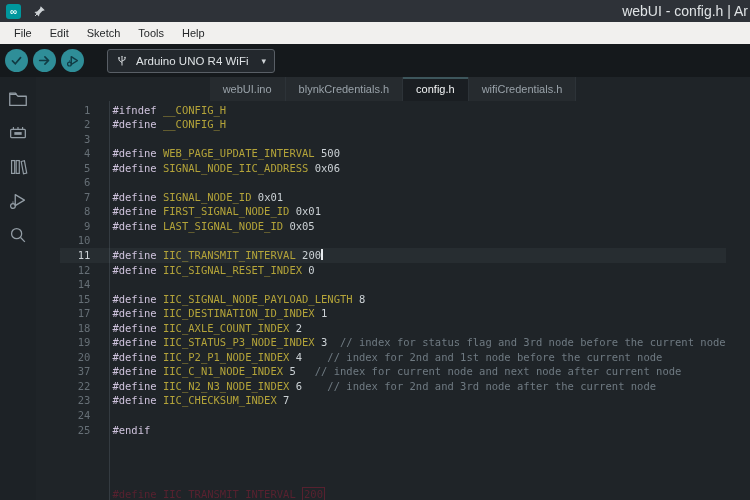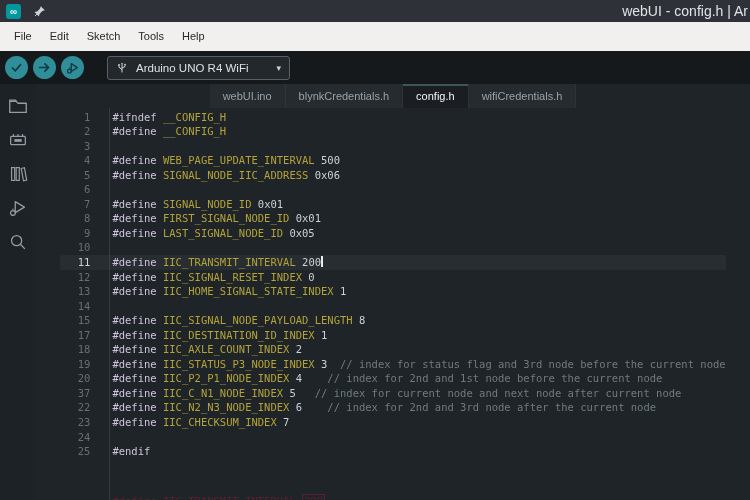--- a/index.html
+++ b/index.html
@@ -11,30 +11,30 @@
   
   .titlebar { height:22px; background:#2e3238; display:flex; align-items:center;
               padding:0 6px; position:relative; overflow:hidden; flex:0 0 auto; }
   .app-logo { width:15px; height:15px; border-radius:3px; background:#00979d; color:#eafcfc;
               font-size:10px; line-height:15px; text-align:center; font-weight:bold; }
   .pin-wrap { margin-left:12px; display:flex; align-items:center; }
   .win-title { position:absolute; right:2px; top:0; height:22px; line-height:22px;
                color:#dfe3e5; font-size:14px; white-space:nowrap; }
 
   
-  .menubar { height:29px; background:#f1f0ee; display:flex; align-items:center;
+  .menubar { height:22px; background:#f1f0ee; display:flex; align-items:center;
              padding-left:6px; gap:2px; flex:0 0 auto; }
   .menu-item { font-size:11px; color:#26282a; padding:0 8px; line-height:17px; cursor:default; }
 
   
   .toolbar { height:33px; background:#15191c; display:flex; align-items:center;
              padding-left:5px; flex:0 0 auto; }
   .tool-btn { width:23px; height:23px; border-radius:50%; background:#2f8e98; border:none;
               margin-right:5px; display:flex; align-items:center; justify-content:center; padding:0; }
-  .board-selector { margin-left:18px; width:183px; height:24px; background:#23282d;
+  .board-selector { margin-left:18px; width:168px; height:24px; background:#23282d;
                     border:1px solid #595f66; border-radius:3px; display:flex; align-items:center;
                     padding:0 8px; gap:8px; }
   .board-label { color:#dde1e4; font-size:11.5px; flex:1; white-space:nowrap; }
   .caret { color:#cfd4d7; font-size:9px; }
 
   
   .body-row { flex:1; display:flex; min-height:0; }
   .activitybar { width:36px; background:#1d2226; display:flex; flex-direction:column;
                  align-items:center; padding-top:5px; flex:0 0 auto; }
   .act-item { width:34px; height:34px; display:flex; align-items:center; justify-content:center; }
@@ -182,21 +182,20 @@
             <div class="code-line"><span class="ln">3</span><span class="lc"></span></div>
             <div class="code-line"><span class="ln">4</span><span class="lc"><span class="tk-d">#define </span><span class="tk-m">WEB_PAGE_UPDATE_INTERVAL</span><span class="tk-v"> 500</span></span></div>
             <div class="code-line"><span class="ln">5</span><span class="lc"><span class="tk-d">#define </span><span class="tk-m">SIGNAL_NODE_IIC_ADDRESS</span><span class="tk-v"> 0x06</span></span></div>
             <div class="code-line"><span class="ln">6</span><span class="lc"></span></div>
             <div class="code-line"><span class="ln">7</span><span class="lc"><span class="tk-d">#define </span><span class="tk-m">SIGNAL_NODE_ID</span><span class="tk-v"> 0x01</span></span></div>
             <div class="code-line"><span class="ln">8</span><span class="lc"><span class="tk-d">#define </span><span class="tk-m">FIRST_SIGNAL_NODE_ID</span><span class="tk-v"> 0x01</span></span></div>
             <div class="code-line"><span class="ln">9</span><span class="lc"><span class="tk-d">#define </span><span class="tk-m">LAST_SIGNAL_NODE_ID</span><span class="tk-v"> 0x05</span></span></div>
             <div class="code-line"><span class="ln">10</span><span class="lc"></span></div>
             <div class="code-line active"><span class="ln">11</span><span class="lc"><span class="tk-d">#define </span><span class="tk-m">IIC_TRANSMIT_INTERVAL</span><span class="tk-v"> 200</span><span class="caret-bar"></span></span></div>
             <div class="code-line"><span class="ln">12</span><span class="lc"><span class="tk-d">#define </span><span class="tk-m">IIC_SIGNAL_RESET_INDEX</span><span class="tk-v"> 0</span></span></div>
-            <div class="code-line"><span class="ln">13</span><span class="lc"><span class="tk-d">#define </span><span class="tk-m">IIC_HOME_SIGNAL_STATE_INDEX</span><span class="tk-v"> 1</span></span></div>
             <div class="code-line"><span class="ln">14</span><span class="lc"></span></div>
             <div class="code-line"><span class="ln">15</span><span class="lc"><span class="tk-d">#define </span><span class="tk-m">IIC_SIGNAL_NODE_PAYLOAD_LENGTH</span><span class="tk-v"> 8</span></span></div>
             <div class="code-line"><span class="ln">17</span><span class="lc"><span class="tk-d">#define </span><span class="tk-m">IIC_DESTINATION_ID_INDEX</span><span class="tk-v"> 1</span></span></div>
             <div class="code-line"><span class="ln">18</span><span class="lc"><span class="tk-d">#define </span><span class="tk-m">IIC_AXLE_COUNT_INDEX</span><span class="tk-v"> 2</span></span></div>
             <div class="code-line"><span class="ln">19</span><span class="lc"><span class="tk-d">#define </span><span class="tk-m">IIC_STATUS_P3_NODE_INDEX</span><span class="tk-v"> 3</span><span class="tk-c">  // index for status flag and 3rd node before the current node</span></span></div>
             <div class="code-line"><span class="ln">20</span><span class="lc"><span class="tk-d">#define </span><span class="tk-m">IIC_P2_P1_NODE_INDEX</span><span class="tk-v"> 4</span><span class="tk-c">    // index for 2nd and 1st node before the current node</span></span></div>
             <div class="code-line"><span class="ln">37</span><span class="lc"><span class="tk-d">#define </span><span class="tk-m">IIC_C_N1_NODE_INDEX</span><span class="tk-v"> 5</span><span class="tk-c">   // index for current node and next node after current node</span></span></div>
             <div class="code-line"><span class="ln">22</span><span class="lc"><span class="tk-d">#define </span><span class="tk-m">IIC_N2_N3_NODE_INDEX</span><span class="tk-v"> 6</span><span class="tk-c">    // index for 2nd and 3rd node after the current node</span></span></div>
             <div class="code-line"><span class="ln">23</span><span class="lc"><span class="tk-d">#define </span><span class="tk-m">IIC_CHECKSUM_INDEX</span><span class="tk-v"> 7</span></span></div>
             <div class="code-line"><span class="ln">24</span><span class="lc"></span></div>

